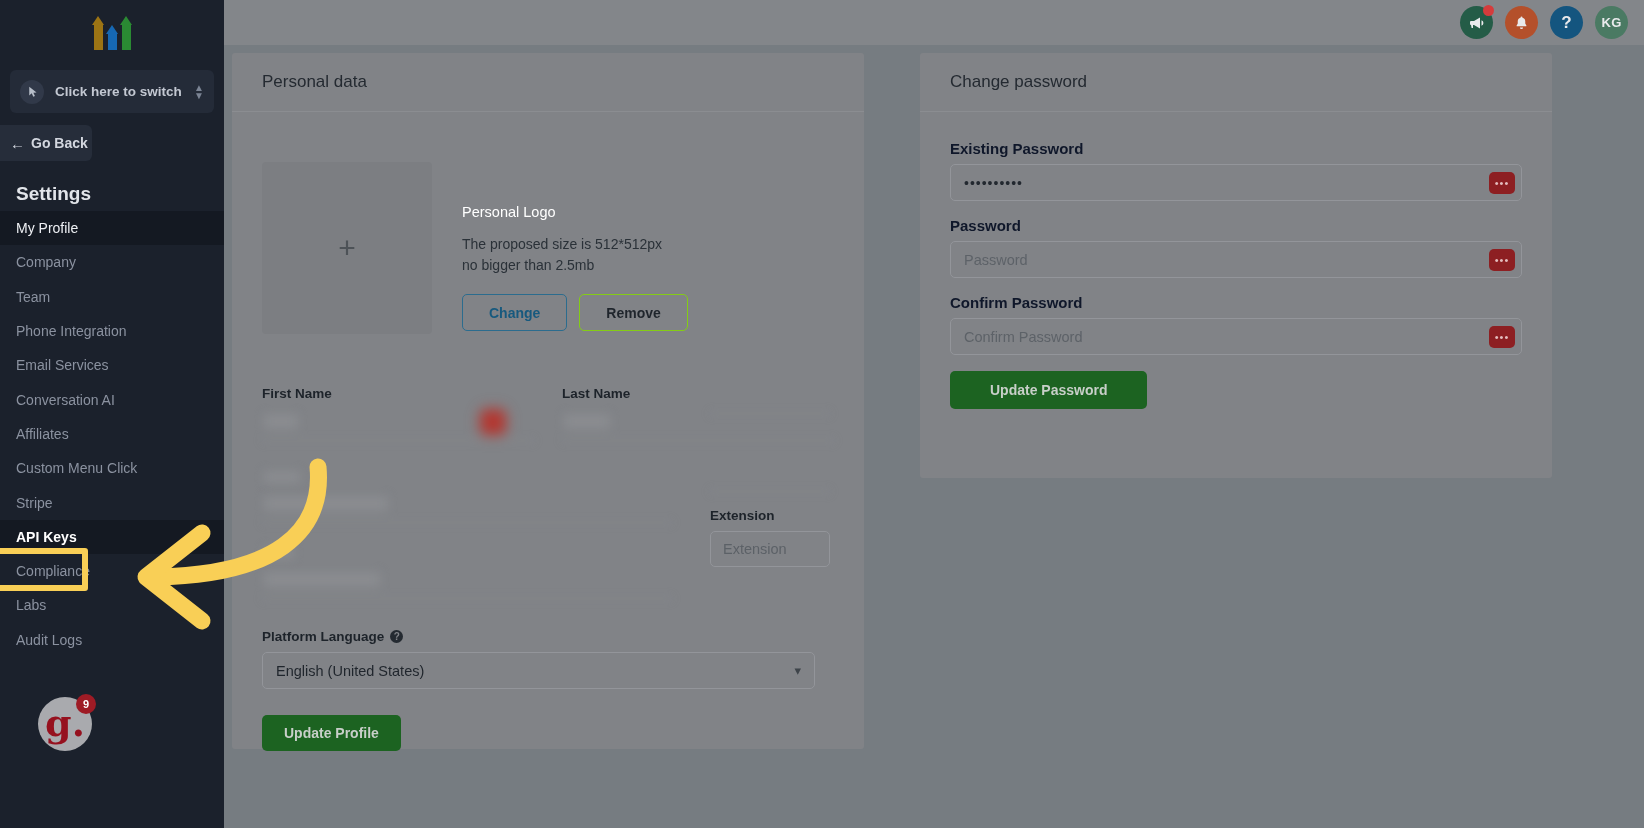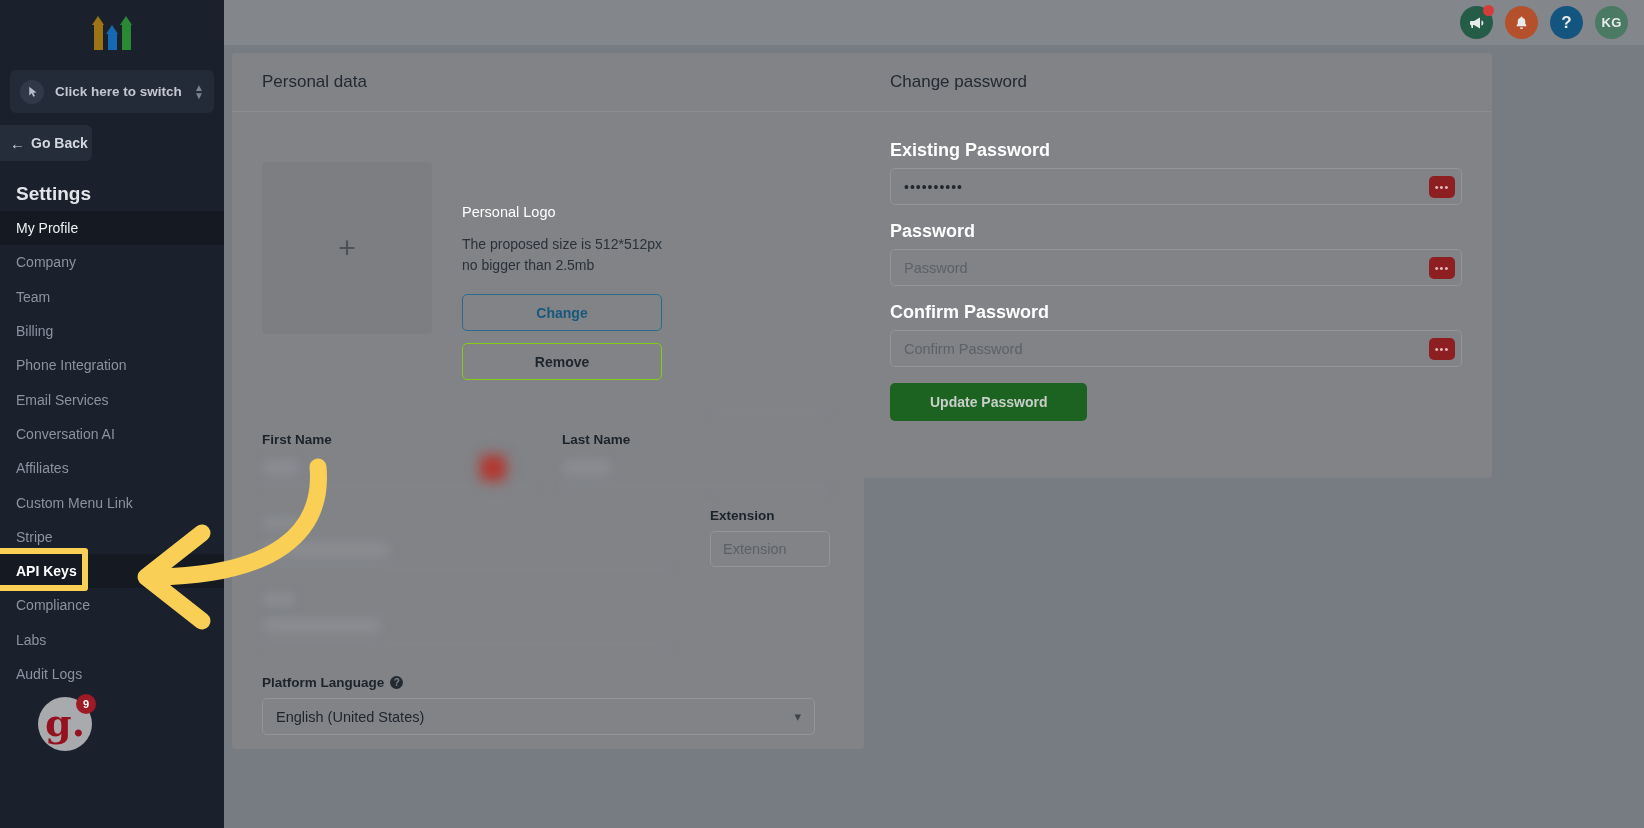--- a/index.html
+++ b/index.html
@@ -112,40 +112,40 @@
     width: 11px; height: 11px; border-radius: 50%; background: #d53c3c;
   }
 
   #content { position: absolute; left: 0; top: 45px; right: 0; bottom: 0; padding: 0; }
 
   .card {
     position: absolute; background: #818387;
     border-radius: 3px;
   }
   #card-personal { left: 8px; top: 8px; width: 632px; height: 696px; }
-  #card-password { left: 636px; top: 8px; width: 632px; height: 425px; }
+  #card-password { left: 696px; top: 8px; width: 632px; height: 425px; }
   .card-head {
     height: 59px; display:flex; align-items:center; padding-left: 30px;
     border-bottom: 1px solid #8b8d91;
     color: #242a31; font-size: 17px;
   }
   .card-body { padding: 0 30px; }
 
   
   #logo-row { display: flex; padding-top: 50px; }
   #logo-drop {
     width: 170px; height: 172px; background: #7c7e82;
     border-radius: 4px; display:flex; align-items:center; justify-content:center;
     cursor: pointer;
   }
   #logo-drop .plus { font-size: 30px; color: #4d5257; font-weight: 300; line-height: 1; }
   #logo-info { margin-left: 30px; padding-top: 42px; }
   #logo-info .lg-title { color:#ffffff; font-size: 14.5px; margin-bottom: 14px; }
   #logo-info .lg-sub { color:#2a3138; font-size: 14px; line-height: 21px; margin-bottom: 18px; }
-  .lg-btns { display: flex; gap: 12px; flex-direction: column; }
+  .lg-btns { display: flex; gap: 12px; }
   .btn-outline {
     height: 37px; padding: 0 26px; border-radius: 5px;
     display:flex; align-items:center; justify-content:center;
     font-size: 14px; font-weight: 700; cursor: pointer; background: transparent;
   }
   .btn-change { border: 1px solid #2b6c8e; color: #17597e; }
   .btn-remove { border: 1px solid #84cc16; color: #1f252c; }
 
   
   .fld-label { color:#1d232a; font-size: 13.5px; font-weight: 700; }
@@ -182,21 +182,21 @@
   }
   .btn-green {
     height: 36px; padding: 0 22px; border-radius: 5px;
     background: #1c6321; color: #c8cfc9; font-size: 14px; font-weight: 700;
     display:inline-flex; align-items:center; justify-content:center; cursor: pointer;
     border: none;
   }
 
   
   .pw-group { margin-bottom: 16px; }
-  .pw-label { color:#ffffff; font-size: 18px; font-weight: 700; margin-bottom: 7px; }
+  .pw-label { color:#0f172a; font-size: 15px; font-weight: 700; margin-bottom: 7px; }
   .pw-field {
     height: 37px; border: 1px solid #93959a; border-radius: 5px;
     display:flex; align-items:center; padding: 0 6px 0 13px; position: relative;
   }
   .pw-value { flex: 1; color: #22282f; font-size: 14px; letter-spacing: 1px; }
   .pw-value.ph { color: #5d6268; letter-spacing: 0; font-size: 14.5px; }
   .pw-toggle {
     width: 26px; height: 22px; border-radius: 5px; background: #8d1f22;
     display:flex; align-items:center; justify-content:center;
     color: #e3bdbd; font-size: 11px; cursor: pointer; letter-spacing: 1px;
@@ -253,36 +253,33 @@
         <div class="nav-item active">
           <span>My Profile</span>
         </div>
         <div class="nav-item">
           <span>Company</span>
         </div>
         <div class="nav-item">
           <span>Team</span>
         </div>
         <div class="nav-item">
-          <span>Billing</span>
-        </div>
-        <div class="nav-item">
           <span>Phone Integration</span>
         </div>
         <div class="nav-item">
           <span>Email Services</span>
         </div>
         <div class="nav-item">
           <span>Conversation AI</span>
         </div>
         <div class="nav-item">
           <span>Affiliates</span>
         </div>
         <div class="nav-item">
-          <span>Custom Menu Link</span>
+          <span>Custom Menu Click</span>
         </div>
         <div class="nav-item">
           <span>Stripe</span>
         </div>
         <div class="nav-item highlighted">
           <span>API Keys</span>
         </div>
         <div class="nav-item">
           <span>Compliance</span>
         </div>
@@ -386,20 +383,23 @@
           <div style="margin-top:30px; width:553px;">
             <div class="fld-label">
               <span>Platform Language</span><span class="help-ico">?</span>
             </div>
             <div class="select-box" style="margin-top:8px">
               <span>English (United States)</span>
               <span class="chev">▾</span>
             </div>
           </div>
 
+          <div style="margin-top:26px">
+            <div class="btn-green">Update Profile</div>
+          </div>
         </div>
 
         <div style="position:absolute; left:478px; top:325px; width:120px;">
           <div class="blur-input"></div>
         </div>
         <div style="position:absolute; left:478px; top:403px; width:120px;">
           <div class="blur-input"></div>
         </div>
         <div style="position:absolute; left:478px; top:455px; width:120px;">
           <div class="fld-label">Extension</div>

